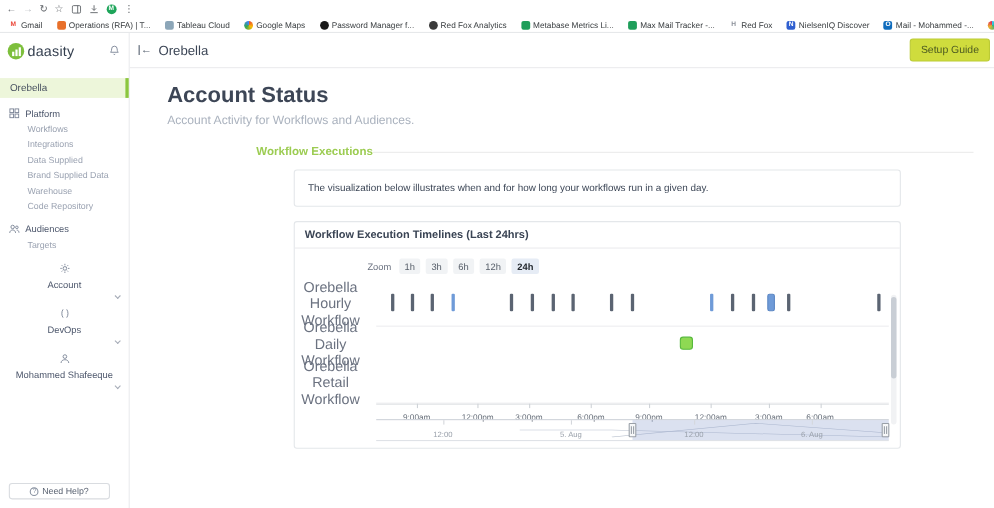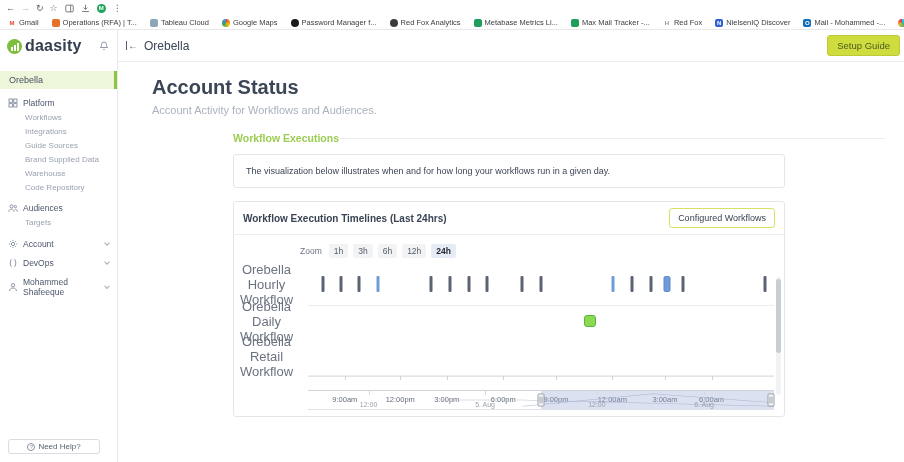--- a/index.html
+++ b/index.html
@@ -28,48 +28,48 @@
   .bm-spacer { flex:1; }
   .bm-divider { width:1px; height:9px; background:#d8dadd; }
 
   
   .app { display:flex; height:432px; }
   .sidebar { position:relative; width:118px; flex:0 0 118px; background:#fff; border-right:1px solid #e7e9ec; }
   .side-head { height:32px; display:flex; align-items:center; justify-content:space-between; padding:0 8px 0 7px; }
   .logo { display:flex; align-items:center; gap:3px; }
   .logo-mark { width:15px; height:15px; border-radius:50%; background:#7dbf3c; display:flex; align-items:flex-end; justify-content:center; gap:1px; padding-bottom:3px; }
   .logo-mark i { display:block; width:2px; background:#fff; }
-  .logo-text { font-size:16px; font-weight:bold; color:#333e4e; letter-spacing:.2px; }
+  .logo-text { font-size:13px; font-weight:normal; color:#333e4e; letter-spacing:.2px; }
   .side-acct { margin-top:9px; background:#edf6da; border-right:3px solid #8bc63f; font-size:9px; color:#47505f; padding:4px 0 4px 9px; }
   .s-section { margin-top:7px; }
   .s-header { display:flex; align-items:center; gap:5px; font-size:8.5px; color:#4c566b; padding:2px 8px; }
   .s-header svg { color:#7b8496; }
   .s-item { font-size:8px; color:#9aa2b1; padding:2.5px 8px 2.5px 25px; cursor:default; }
-  .s-collapsed { display:flex; align-items:center; gap:5px; font-size:8.5px; color:#4c566b; padding:4.5px 8px; }
+  .s-collapsed { display:flex; align-items:center; gap:5px; font-size:8.5px; color:#4c566b; padding:4.5px 8px;flex-direction:column; }
   .s-collapsed svg { color:#7b8496; }
   .s-collapsed .chev { margin-left:auto; }
   .chev { width:4px; height:4px; border-right:1px solid #a7adb8; border-bottom:1px solid #a7adb8; transform:rotate(45deg); margin-top:-2px; }
   .help-btn { position:absolute; left:8px; bottom:8px; width:92px; height:15px; border:1px solid #d9dce0; border-radius:3px; background:#fff; font-size:8px; color:#565f6e; display:flex; align-items:center; justify-content:center; gap:3px; font-family:inherit; }
   .q-ic { width:8px; height:8px; border:1px solid #8a93a2; border-radius:50%; font-size:6px; color:#8a93a2; display:flex; align-items:center; justify-content:center; }
 
   .main { flex:1; position:relative; background:#fff; }
   .topbar { height:32px; display:flex; align-items:center; justify-content:space-between; padding:0 4px 0 8px; border-bottom:1px solid #ececee; }
   .back-group { display:flex; align-items:center; gap:6px; font-size:12px; color:#3c4656; }
   .collapse-icon { display:flex; align-items:center; color:#55606f; font-size:10px; }
   .collapse-icon .bar { display:inline-block; width:1px; height:9px; background:#55606f; margin-right:1px; }
   .setup-btn { background:#cfdc3d; border:1px solid #bccb35; border-radius:3px; color:#4c5a21; font-size:9.5px; padding:4px 9px; font-family:inherit; }
 
   .content { padding:14px 0 0 34px; }
   .page-title { font-size:20px; font-weight:600; color:#3d4656; }
   .page-sub { margin-top:5px; font-size:11px; color:#aab2be; }
   .section { margin-left:81px; width:652px; margin-top:16px; }
   .sec-head { display:flex; align-items:center; gap:0; }
   .sec-title { font-size:10.5px; font-weight:bold; color:#9ccc52; white-space:nowrap; }
   .sec-line { flex:1; height:1px; background:#ececec; }
-  .card { width:552px; background:#fff; border:1px solid #e4e7ea; border-radius:3px; }
+  .card { width:552px; background:#fff; border:1px solid #e4e7ea; border-radius:3px;margin-left:34px; }
   .info-card { margin-top:10px; padding:11px 12px; font-size:9px; color:#3c4656; }
 
   .chart-card { margin-top:13px; }
   .cc-head { display:flex; align-items:center; justify-content:space-between; padding:6px 9px; border-bottom:1px solid #ececee; }
   .cc-title { font-size:10px; font-weight:bold; color:#3a4454; }
   .cfg-btn { background:#fff; border:1px solid #d9e066; border-radius:3px; font-size:9px; color:#3a4450; padding:4px 8px; font-family:inherit; }
   .cc-body { position:relative; padding:6px 10px 6px 0; }
 
   .zoom-row { display:flex; align-items:center; gap:5px; margin:2px 0 4px 66px; height:15px; }
   .zoom-label { font-size:8.5px; color:#6b7280; margin-right:2px; }
@@ -78,21 +78,21 @@
 
   .trow { display:flex; }
   .trow-label { width:74px; flex:0 0 74px; font-size:13px; color:#6b7280; text-align:center; padding-right:9px; display:flex; align-items:center; justify-content:flex-end; }
   .trow-plot { position:relative; flex:1; }
   .trow.sep .trow-plot { border-bottom:1px solid #ededef; }
   .mark { position:absolute; top:50%; transform:translate(-50%,-50%); width:3px; height:16px; border-radius:1px; }
   .mark.thick { width:7px; border-radius:2px; border:1px solid #5d88c4; }
   .mark.block { width:12px; height:12px; border-radius:3px; border:1px solid #57b93c; }
 
   .axis { position:relative; height:14px; margin-left:74px; border-top:1px solid #e2e4e7; }
-  .axis .tlabel { position:absolute; top:18px; transform:translateX(-50%); font-size:7.5px; color:#666e79; white-space:nowrap; }
+  .axis .tlabel { position:absolute; top:7px; transform:translateX(-50%); font-size:7.5px; color:#666e79; white-space:nowrap; }
 
   .navigator { position:relative; height:20px; margin-left:74px; border-top:1px solid #cfd3da; border-bottom:1px solid #dfe2e7; }
   .nav-mask { position:absolute; top:0; bottom:0; background:rgba(145,165,210,.33); }
   .nav-handle { position:absolute; top:50%; transform:translate(-50%,-50%); width:7px; height:13px; background:#f7f8f9; border:1px solid #9aa0a8; border-radius:1px; display:flex; align-items:center; justify-content:center; gap:1px; }
   .nav-handle i { display:block; width:1px; height:7px; background:#9aa0a8; }
   .nav-tick { position:absolute; top:0; width:1px; height:4px; background:#d4d7dc; }
   .nav-label { position:absolute; bottom:1px; transform:translateX(-50%); font-size:7px; color:#9aa1ab; white-space:nowrap; }
   .nav-lines { position:absolute; inset:0; width:100%; height:100%; }
 
   .vscroll { position:absolute; right:3px; top:42px; width:5px; height:118px; background:#f1f2f4; border-radius:3px; }
@@ -202,21 +202,21 @@
                   <rect x="1.2" y="1.2" width="4" height="4"></rect>
                   <rect x="6.8" y="1.2" width="4" height="4"></rect>
                   <rect x="1.2" y="6.8" width="4" height="4"></rect>
                   <rect x="6.8" y="6.8" width="4" height="4"></rect>
                 </svg>
               </span>
               <span>Platform</span>
             </div>
             <div class="s-item">Workflows</div>
             <div class="s-item">Integrations</div>
-            <div class="s-item">Guide Sources</div>
+            <div class="s-item">Data Supplied</div>
             <div class="s-item">Brand Supplied Data</div>
             <div class="s-item">Warehouse</div>
             <div class="s-item">Code Repository</div>
           </div>
           <div class="s-section">
             <div class="s-header">
               <span style="display:flex">
                 <svg width="10" height="10" viewBox="0 0 12 12" fill="none" stroke="currentColor" stroke-width="1">
                   <circle cx="4.2" cy="4" r="1.9"></circle>
                   <path d="M1 10.5c0-2 1.6-3.2 3.2-3.2s3.2 1.2 3.2 3.2"></path>
@@ -285,21 +285,20 @@
             <span class="sec-line"></span>
           </div>
 
           <div class="card info-card">
             <span>The visualization below illustrates when and for how long your workflows run in a given day.</span>
           </div>
 
           <div class="card chart-card">
             <div class="cc-head">
               <span class="cc-title">Workflow Execution Timelines (Last 24hrs)</span>
-              <button class="cfg-btn">Configured Workflows</button>
             </div>
             <div class="cc-body">
               <div class="zoom-row" id="zoom-row">
                 <span class="zoom-label">Zoom</span>
               <span class="zbtn">1h</span>
                   <span class="zbtn">3h</span>
                   <span class="zbtn">6h</span>
                   <span class="zbtn">12h</span>
                   <span class="zbtn sel">24h</span>
                 </div>

